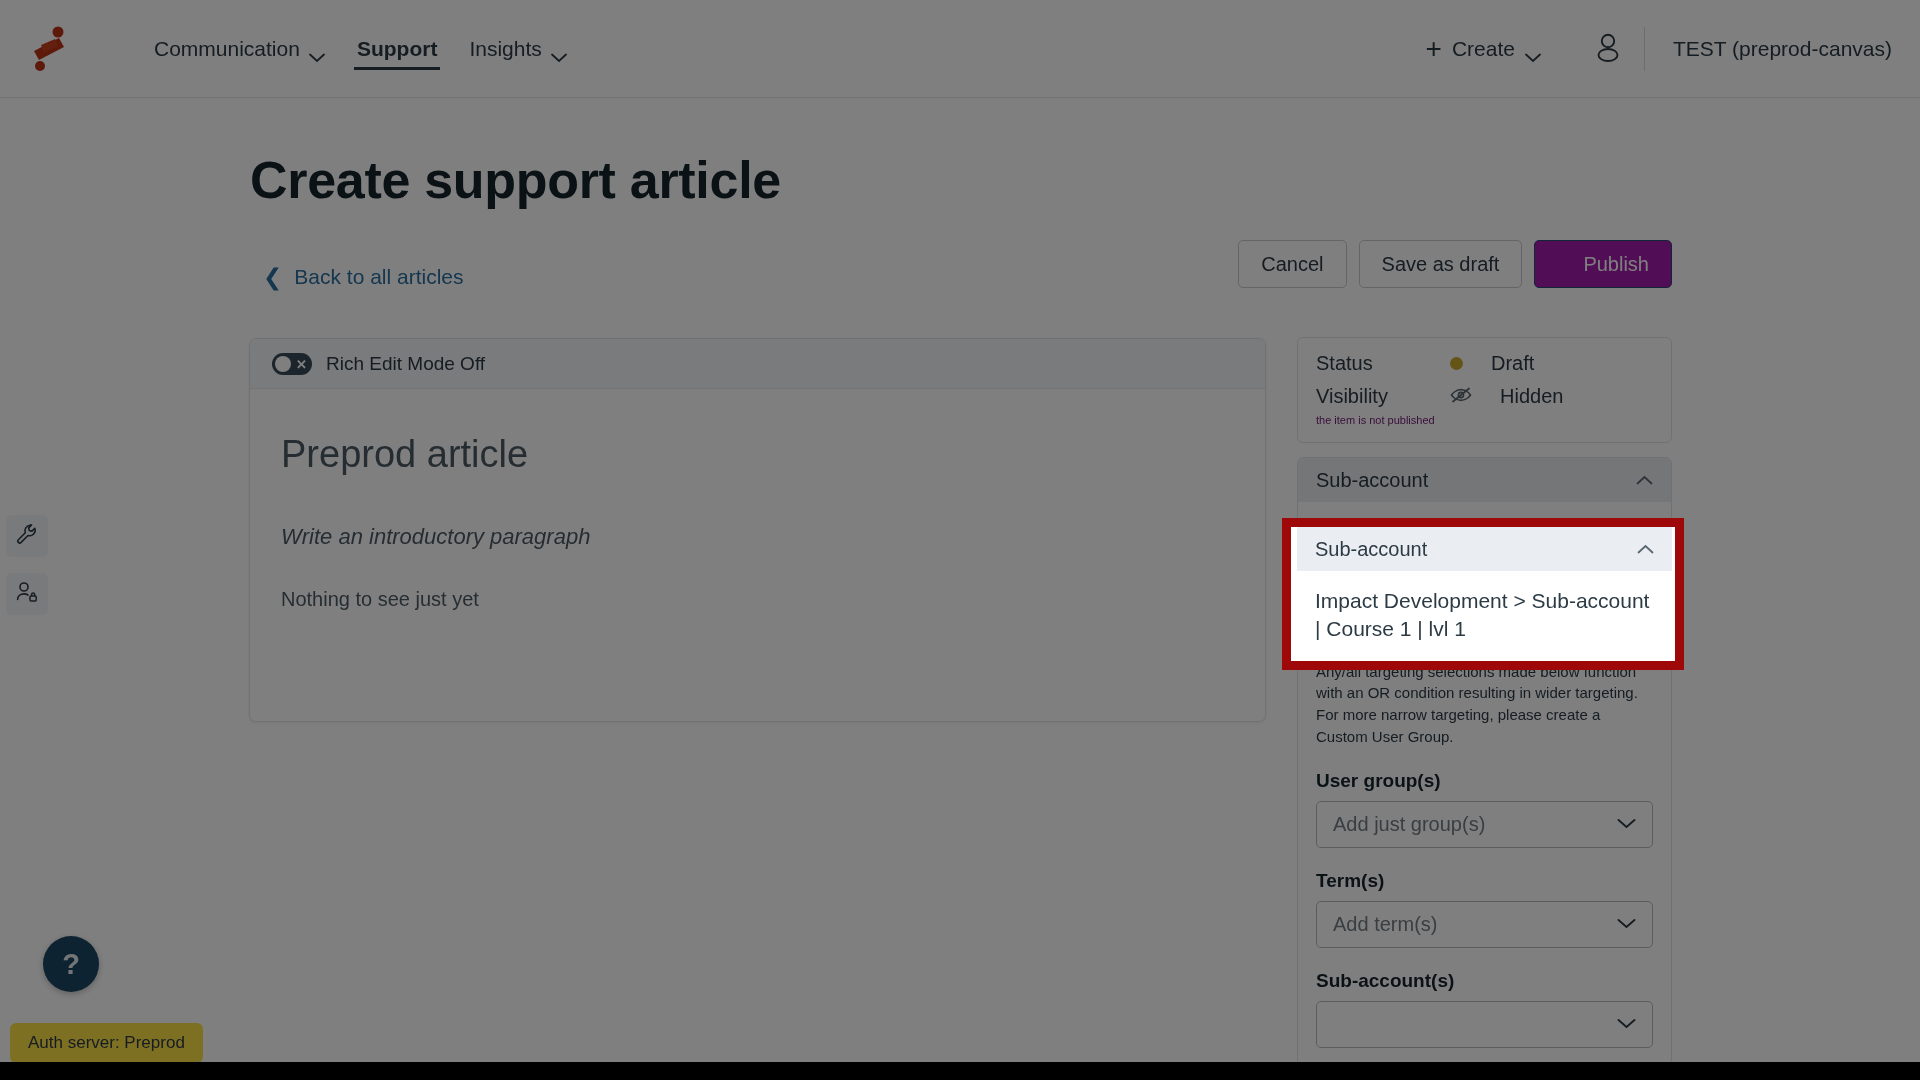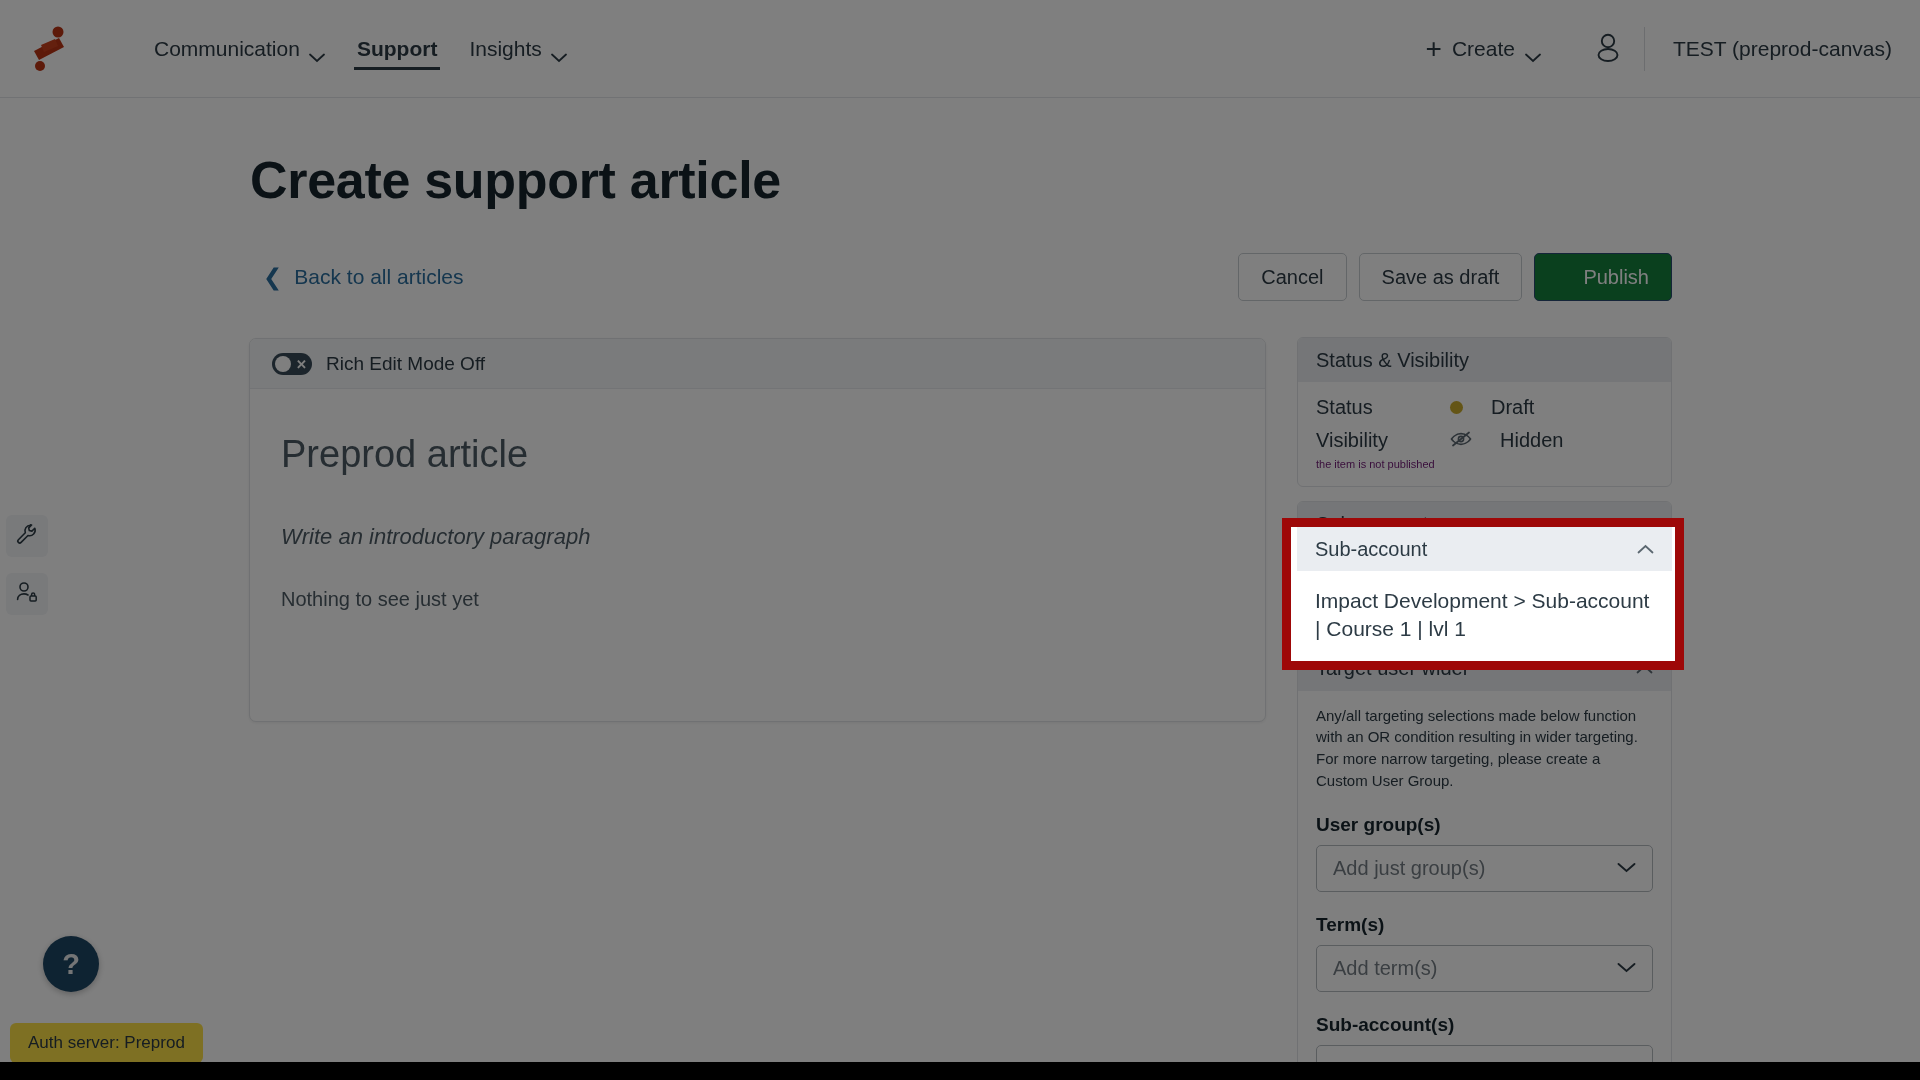--- a/index.html
+++ b/index.html
@@ -68,28 +68,28 @@
     font-size: 52px; font-weight: bold; color: #16242d; letter-spacing: -0.3px;
   }
   .back-link {
     position: absolute; left: 263px; top: 265px;
     display: flex; align-items: center; gap: 12px;
     font-size: 21px; color: #2b6e9e; cursor: pointer;
   }
   .back-chev { font-size: 23px; line-height: 21px; }
 
   
-  .actions { position: absolute; right: 248px; top: 253px; display: flex; gap: 12px; }
+  .actions { position: absolute; right: 248px; top: 240px; display: flex; gap: 12px; }
   .btn {
     height: 48px; padding: 0 22px; border-radius: 5px;
     display: flex; align-items: center; justify-content: center;
     font-size: 20px; cursor: pointer; white-space: nowrap;
     border: 1px solid #c7cdd1; background: #ffffff; color: #2d3b45;
   }
-  .btn.primary { background: #15803d; border-color: #2b4b72; color: #ffffff; padding-left: 48px; }
+  .btn.primary { background: #a21caf; border-color: #2b4b72; color: #ffffff; padding-left: 48px; }
 
   
   .editor-card {
     position: absolute; left: 249px; top: 338px; width: 1017px; height: 384px;
     background: #ffffff; border: 1px solid #e0e3e6; border-radius: 7px;
     box-shadow: 0 1px 3px rgba(0,0,0,0.07);
     overflow: hidden;
   }
   .editor-toolbar {
     height: 50px; background: #f4f6f8; border-bottom: 1px solid #e6e9ec;
@@ -283,23 +283,20 @@
     <div class="editor-body">
       <div class="doc-title">Preprod article</div>
       <div class="doc-intro">Write an introductory paragraph</div>
       <div class="doc-note">Nothing to see just yet</div>
     </div>
   </div>
 
   <div class="sidebar">
 
     <div class="panel">
-      <div class="panel-head">
-        <span class="panel-head-title">Status &amp; Visibility</span>
-      </div>
       <div class="panel-body">
         <div class="kv-row">
           <div class="kv-key">Status</div>
           <div class="kv-val">
             <span class="dot-status"></span>
             <span>Draft</span>
           </div>
         </div>
         <div class="kv-row">
           <div class="kv-key">Visibility</div>

